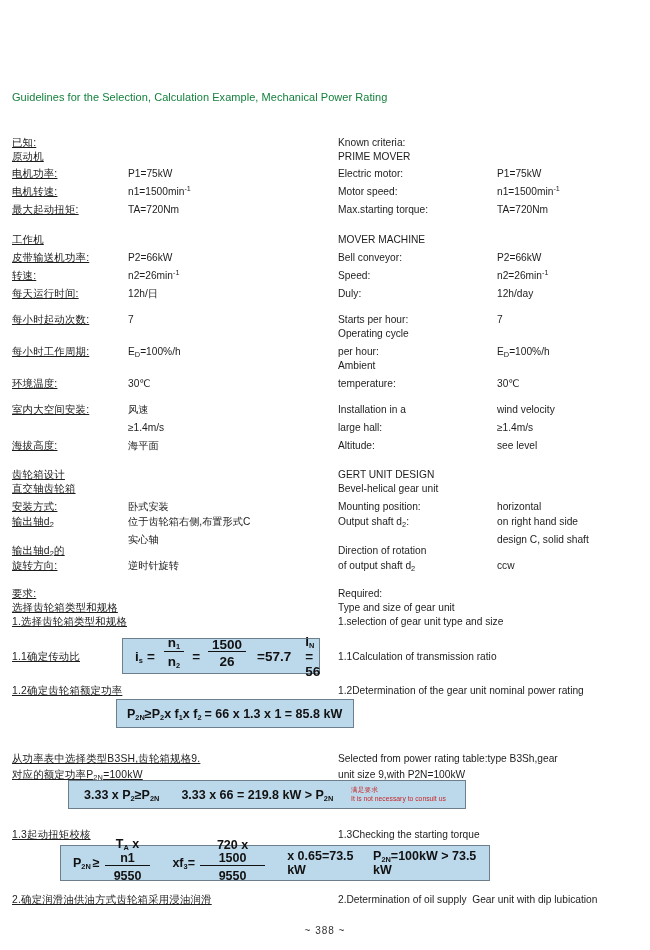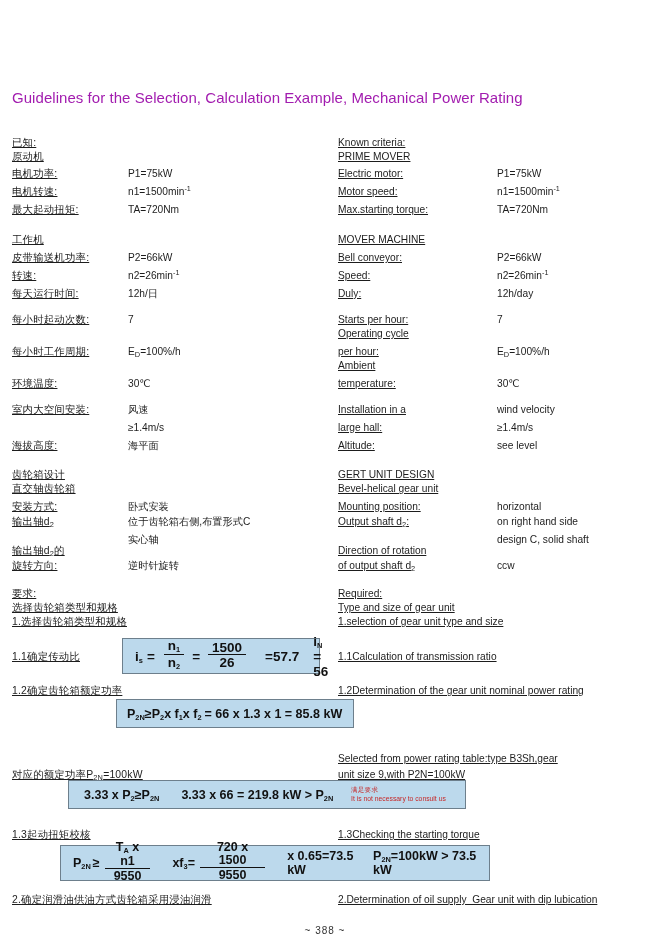--- a/index.html
+++ b/index.html
@@ -27,23 +27,23 @@
   .title-block { position: absolute; left: 12px; top: 88px; width: 626px; }
   .title-cn {
     font-size: 13.5px;
     font-weight: bold;
     letter-spacing: 0.6px;
     line-height: 17px;
     color: #101010;
     white-space: pre;
   }
   .title-en {
-    font-size: 15px;
+    font-size: 11px;
     line-height: 19px;
-    color: #a21caf;
+    color: #15803d;
     letter-spacing: 0.05px;
   }
 
   
   .rows { position: absolute; left: 0; top: 0; width: 650px; }
   .row {
     position: absolute;
     left: 0;
     width: 650px;
     height: 14px;
@@ -51,21 +51,21 @@
   .cell {
     position: absolute;
     font-size: 10.2px;
     line-height: 14px;
     white-space: pre;
     color: #1d1d1d;
   }
   .cell.cn { font-size: 10.4px; letter-spacing: 0.2px; text-decoration: underline; }
   .c-label  { left: 12px;  }
   .c-value  { left: 128px; }
-  .c-elabel { left: 338px; text-decoration: underline; }
+  .c-elabel { left: 338px; }
   .c-evalue { left: 497px; }
   sub {
     font-size: 7.4px;
     vertical-align: baseline;
     position: relative;
     top: 2px;
   }
   sup {
     font-size: 7.2px;
     vertical-align: baseline;
@@ -100,21 +100,21 @@
   }
   .frac .num {
     display: block;
     padding: 0 4px 0px 4px;
     border-bottom: 1.6px solid #111;
     line-height: 13px;
   }
   .frac .den {
     display: block;
     padding: 0px 4px 0 4px;
-    line-height: 15px;
+    line-height: 20px;
   }
   .fsz { font-size: 13.5px; }
   .fsz-sm { font-size: 12.5px; }
 
   .note-red {
     position: absolute;
     color: #c62828;
     font-weight: normal;
     line-height: 8.5px;
   }
@@ -289,20 +289,21 @@
       <span class="cell cn c-label">1.1确定传动比</span>
       <span class="cell c-elabel">1.1Calculation of transmission ratio</span>
     </div>
 
     <div class="row" style="top:684px">
       <span class="cell cn c-label">1.2确定齿轮箱额定功率</span>
       <span class="cell c-elabel">1.2Determination of the gear unit nominal power rating</span>
     </div>
 
     <div class="row" style="top:752px">
+      <span class="cell cn c-label">从功率表中选择类型B3SH,齿轮箱规格9.</span>
       <span class="cell c-elabel">Selected from power rating table:type B3Sh,gear</span>
     </div>
     <div class="row" style="top:768px">
       <span class="cell cn c-label">对应的额定功率P<sub>2N</sub>=100kW</span>
       <span class="cell c-elabel">unit size 9,with P2N=100kW</span>
     </div>
 
     <div class="row" style="top:828px">
       <span class="cell cn c-label">1.3起动扭矩校核</span>
       <span class="cell c-elabel">1.3Checking the starting torque</span>
@@ -320,21 +321,21 @@
       <span class="f-item" style="margin:0 4px">=</span>
       <span class="frac">
         <span class="num"><span>n</span><sub>1</sub></span>
         <span class="den"><span>n</span><sub>2</sub></span>
       </span>
       <span class="f-item" style="margin:0 3px">=</span>
       <span class="frac">
         <span class="num">1500</span>
         <span class="den">26</span>
       </span>
-      <span class="f-item" style="margin-left:14px">=57.7</span>
+      <span class="f-item" style="margin-left:6px">=57.7</span>
       <span class="f-item" style="margin-left:14px"><span>i</span><sub>N</sub> <span>= 56</span></span>
     </div>
   </div>
 
   <div class="fbox" style="left:116px; top:699px; width:238px; height:29px;">
     <div class="inner fsz-sm" style="padding-left:10px;">
       <span class="f-item"><span>P</span><sub>2N</sub></span>
       <span class="f-item">≥</span>
       <span class="f-item"><span>P</span><sub>2</sub></span>
       <span class="f-item"><span> x f</span><sub>1</sub></span>

